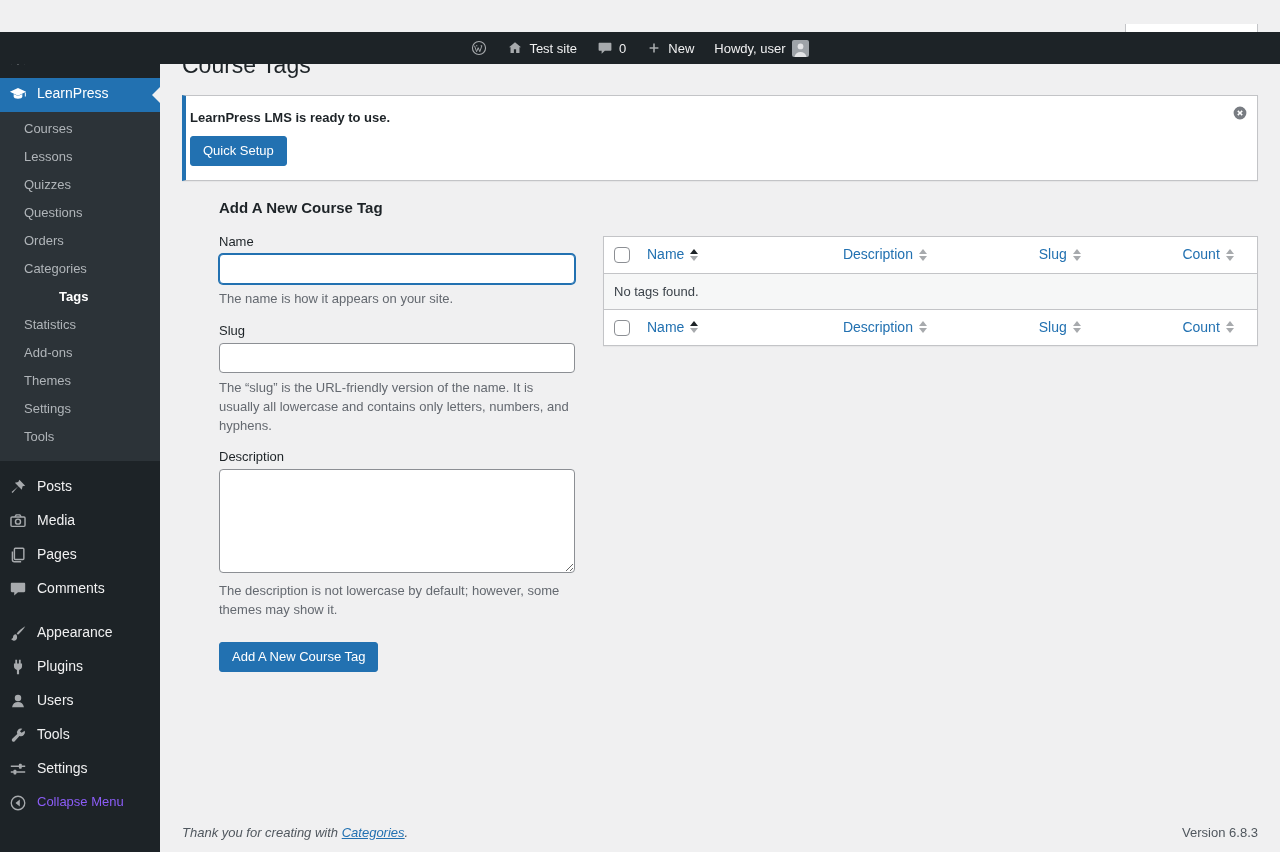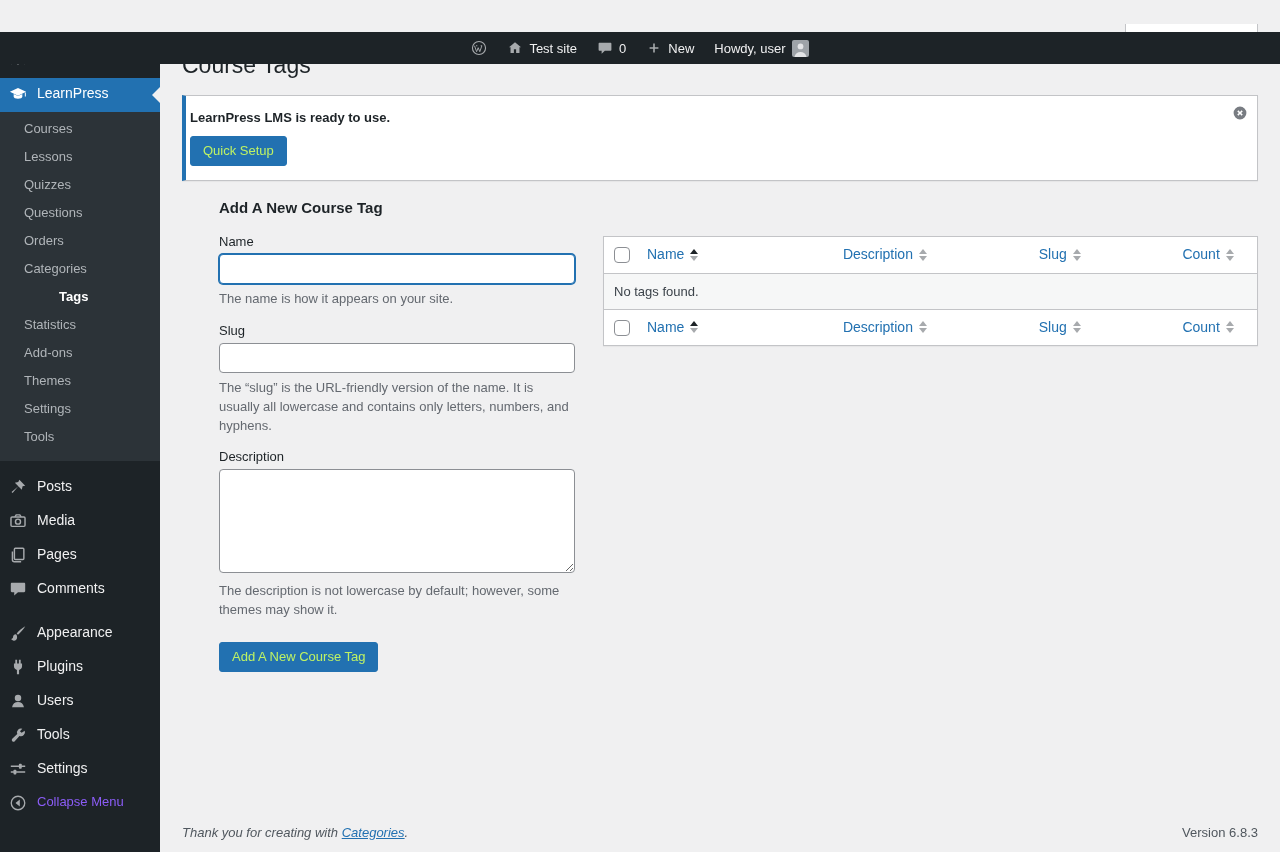--- a/index.html
+++ b/index.html
@@ -86,21 +86,21 @@
   }
   .notice-msg { margin: 2px 0 11px; font-weight: 700; color: #1d2327; font-size: 13px; }
   .notice-dismiss {
     position: absolute; top: 9px; right: 9px;
     background: none; border: none; padding: 0;
     color: #787c82; cursor: pointer;
   }
   .notice-dismiss svg { width: 16px; height: 16px; display: block; }
 
   .button-primary {
-    background: #2271b1; border: 1px solid #2271b1; color: #bef264;
+    background: #2271b1; border: 1px solid #2271b1; color: #ffffff;
     font-family: inherit; font-size: 13px; line-height: 1.4;
     padding: 5px 12px; border-radius: 3px; cursor: pointer;
   }
 
   .columns { display: flex; align-items: flex-start; margin-top: 14px; margin-left: 37px; }
   .form-col { width: 356px; flex: 0 0 356px; }
   .form-col h2 { font-size: 15px; font-weight: 600; color: #1d2327; margin: 0 0 18px; }
   .form-field { margin-bottom: 14px; }
   .form-field label { display: block; margin-bottom: 5px; color: #1d2327; font-size: 13px; }
   .text-input {

